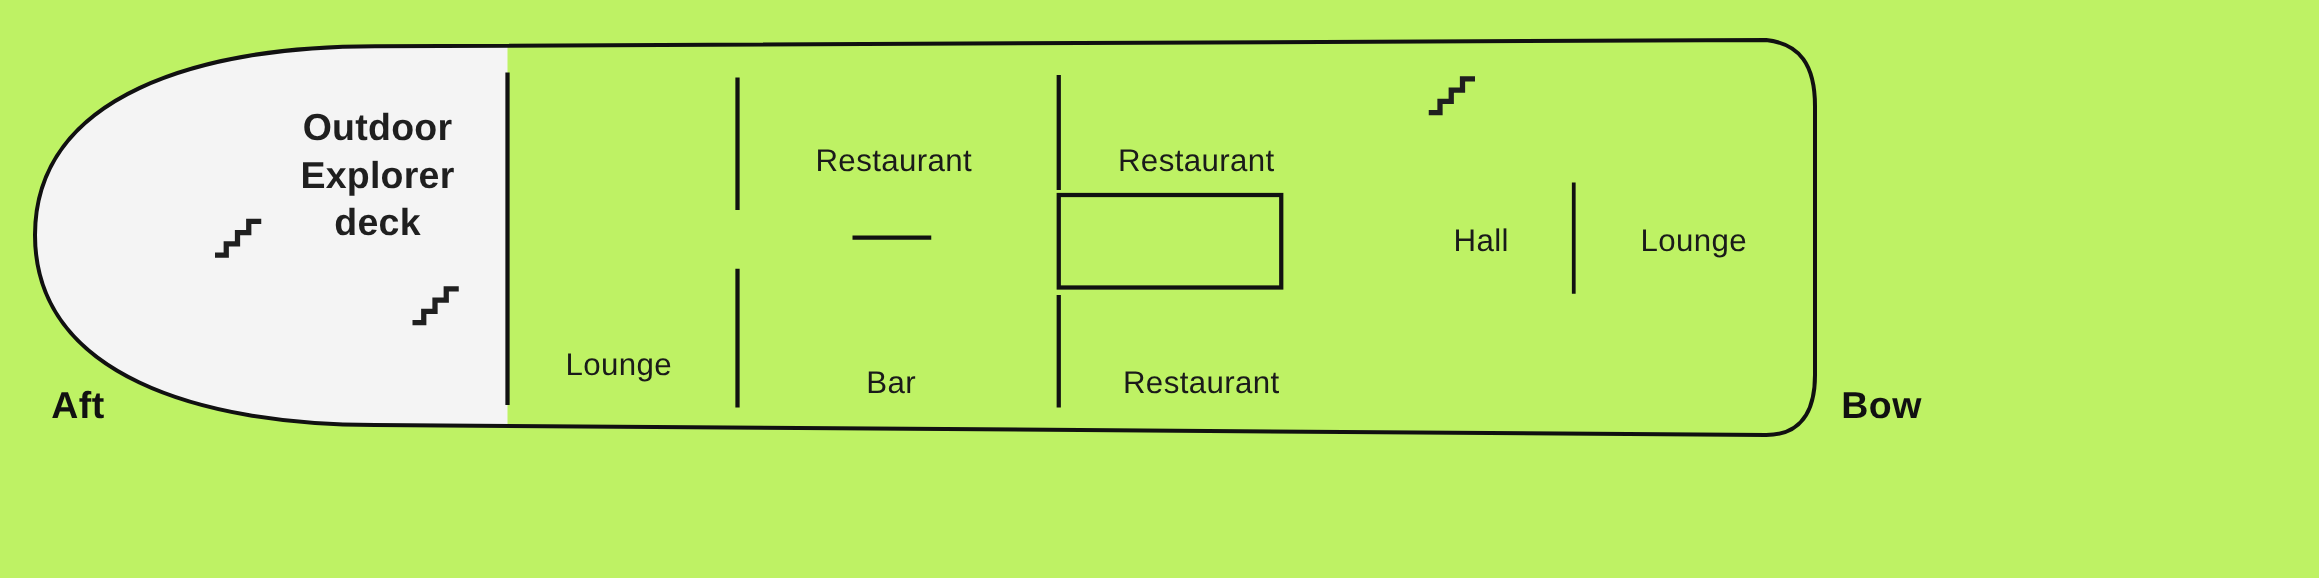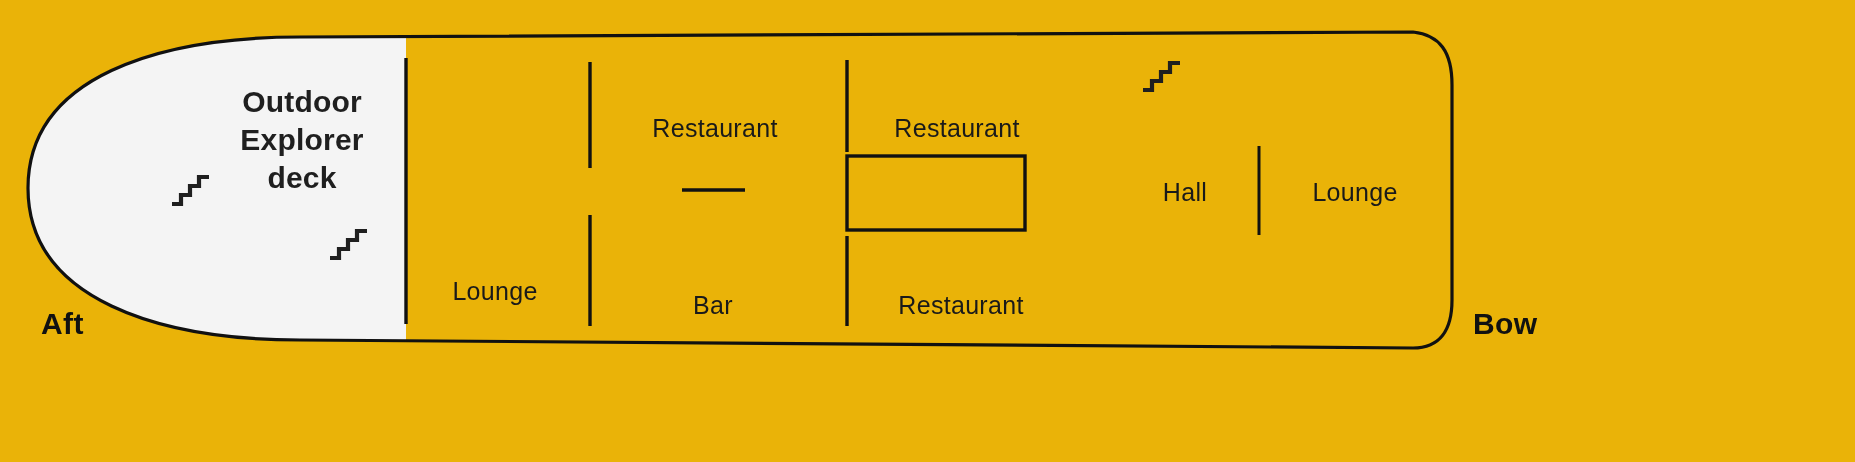--- a/index.html
+++ b/index.html
@@ -9,21 +9,21 @@
     background: #ffffff;
   }
   body {
     font-family: "Liberation Sans", sans-serif;
     -webkit-font-smoothing: antialiased;
   }
   #stage {
     position: relative;
     width: 1855px;
     height: 462px;
-    background: #eab308;
+    background: #bef264;
     overflow: hidden;
   }
   #deckplan {
     position: absolute;
     left: 0;
     top: 0;
     width: 1855px;
     height: 462px;
     display: block;
   }

